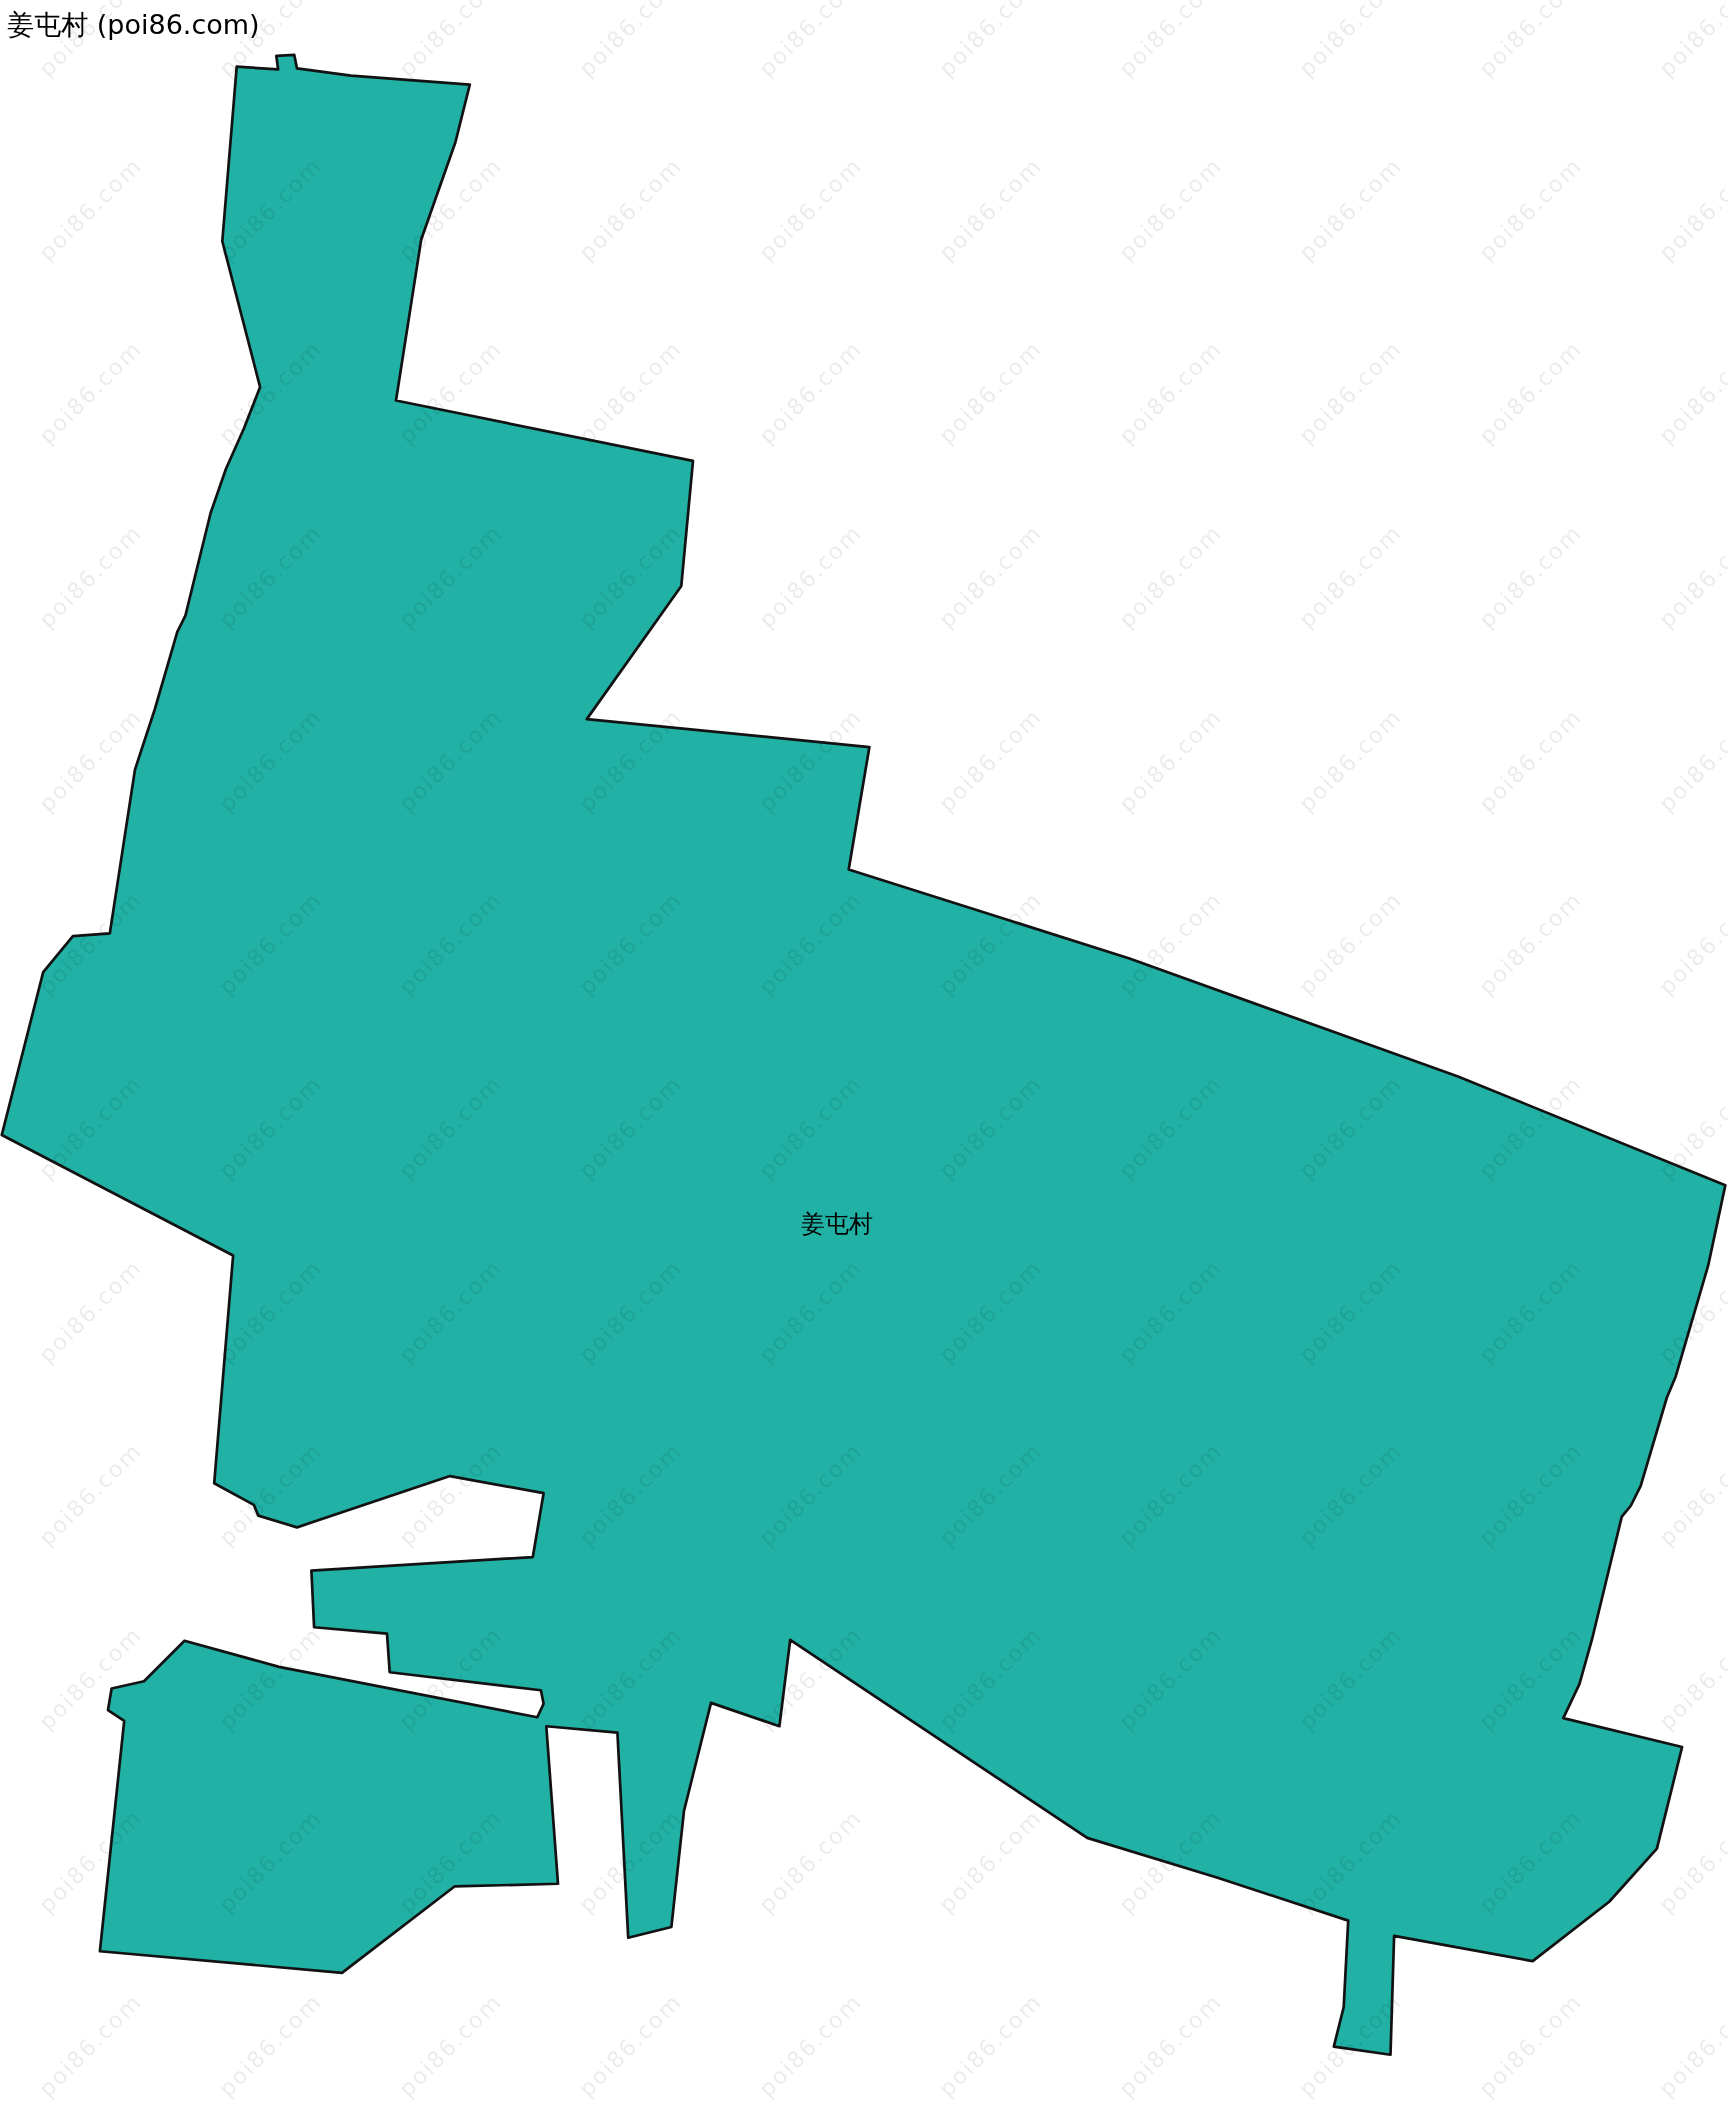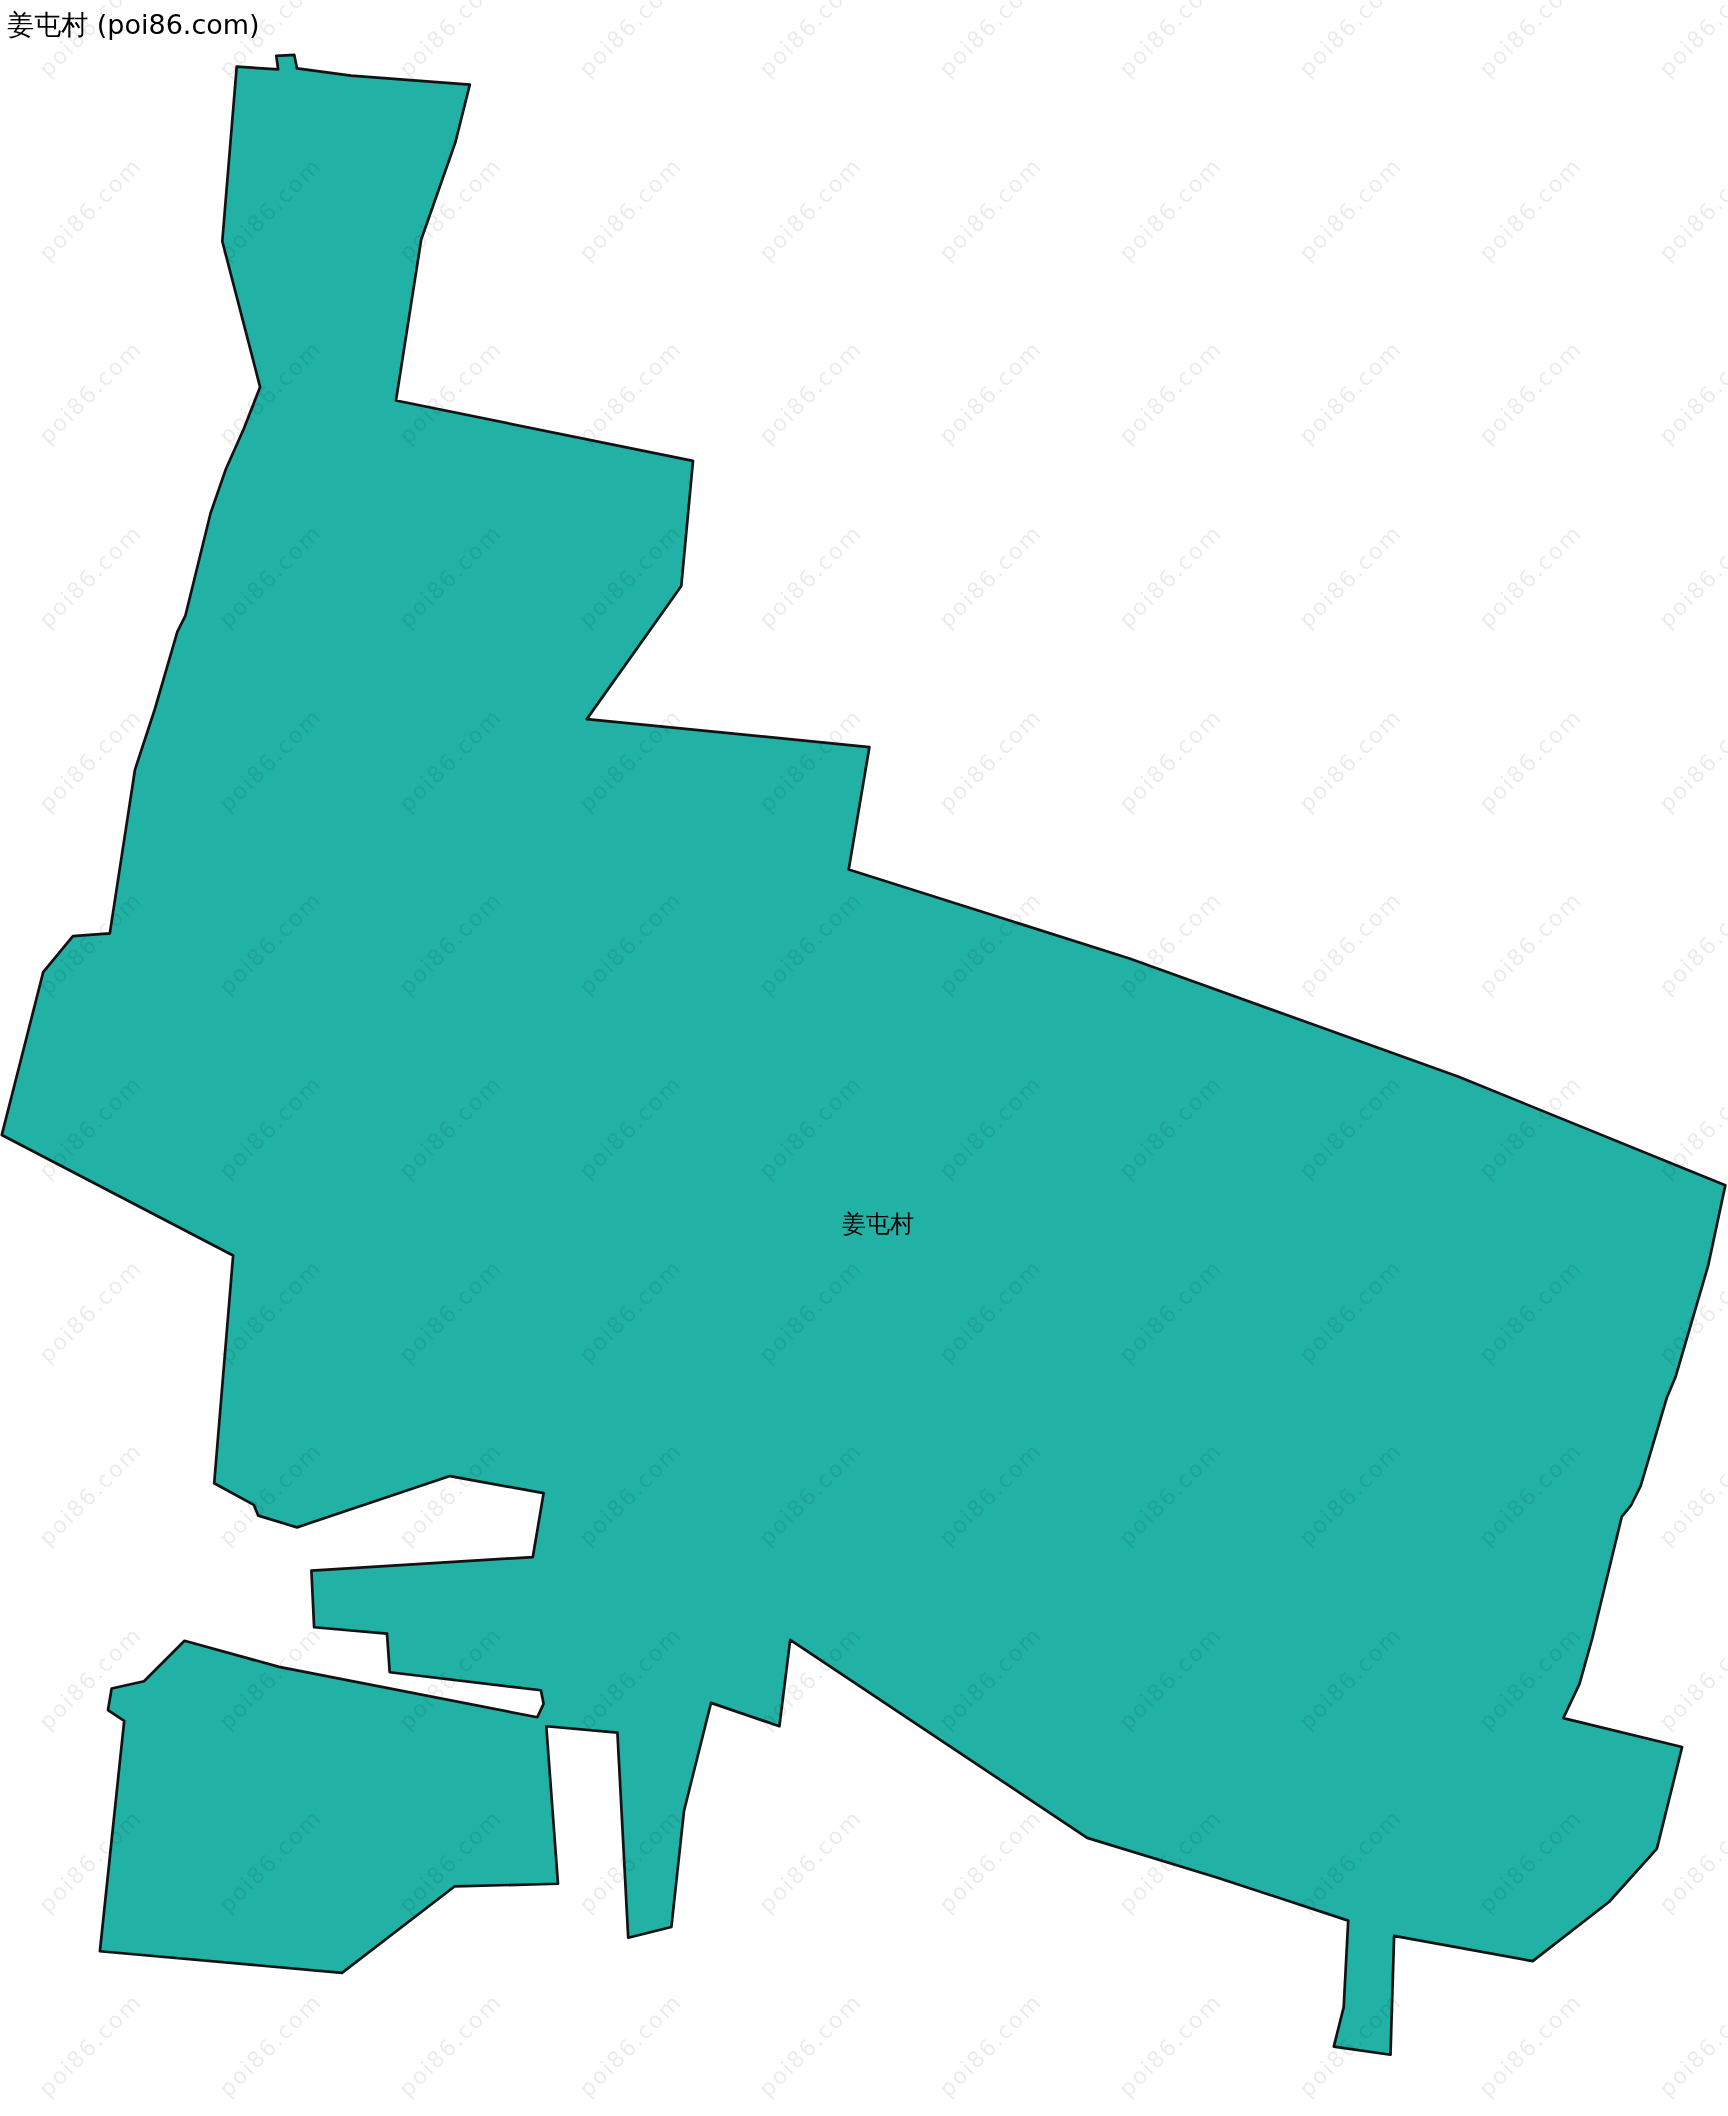--- a/index.html
+++ b/index.html
@@ -159,16 +159,16 @@
       <span class="wm" style="left: 810px; top: 2045px; font-size: 22.5px; color: rgba(0, 0, 0, 0.08); transform: translate(-50%, -50%) rotate(-45deg);">poi86.com</span>
       <span class="wm" style="left: 990px; top: 2045px; font-size: 22.5px; color: rgba(0, 0, 0, 0.08); transform: translate(-50%, -50%) rotate(-45deg);">poi86.com</span>
       <span class="wm" style="left: 1170px; top: 2045px; font-size: 22.5px; color: rgba(0, 0, 0, 0.08); transform: translate(-50%, -50%) rotate(-45deg);">poi86.com</span>
       <span class="wm" style="left: 1350px; top: 2045px; font-size: 22.5px; color: rgba(0, 0, 0, 0.08); transform: translate(-50%, -50%) rotate(-45deg);">poi86.com</span>
       <span class="wm" style="left: 1530px; top: 2045px; font-size: 22.5px; color: rgba(0, 0, 0, 0.08); transform: translate(-50%, -50%) rotate(-45deg);">poi86.com</span>
       <span class="wm" style="left: 1710px; top: 2045px; font-size: 22.5px; color: rgba(0, 0, 0, 0.08); transform: translate(-50%, -50%) rotate(-45deg);">poi86.com</span>
     </div>
 
   <div class="page-title" style="color: rgb(0, 0, 0);">姜屯村 (poi86.com)</div>
 
-  <div class="region-label" id="region-label" style="left: 878px; top: 1224px;">姜屯村</div>
+  <div class="region-label" id="region-label" style="left: 837px; top: 1224px;">姜屯村</div>
 
 </div>
 
 
 </body></html>

